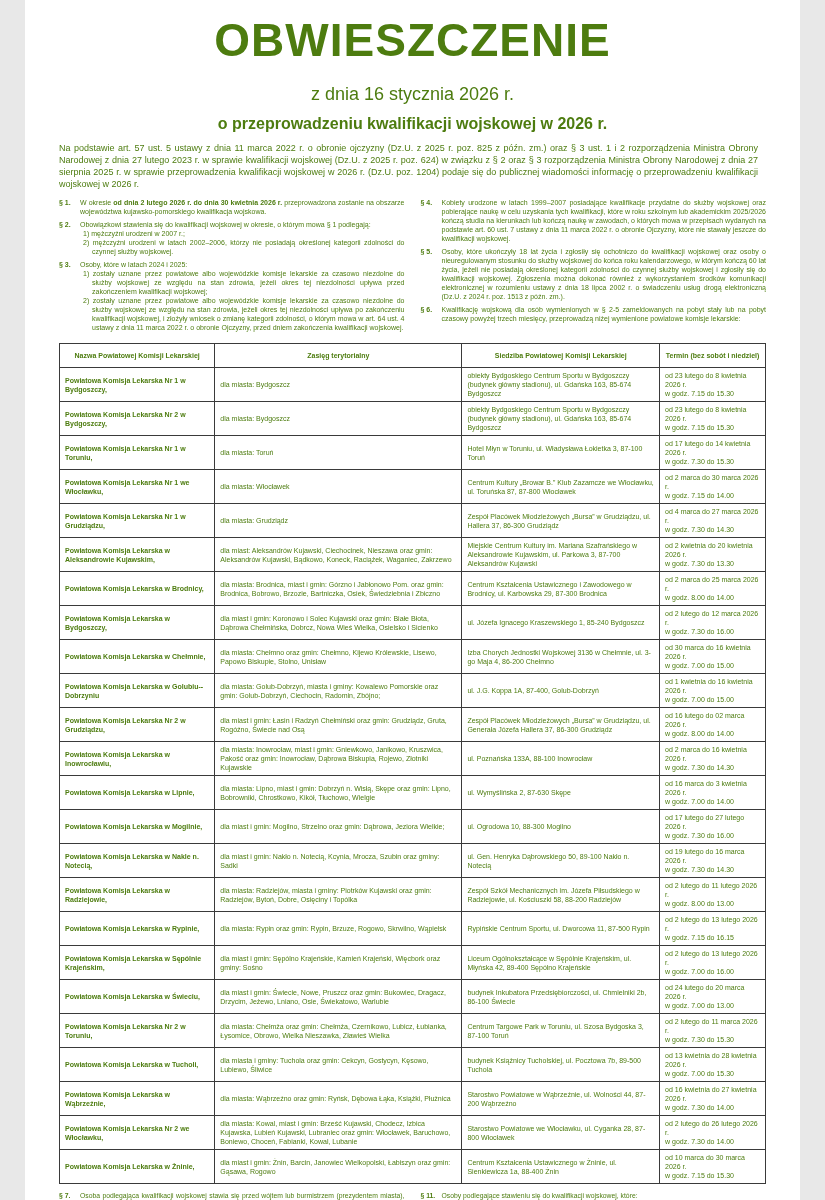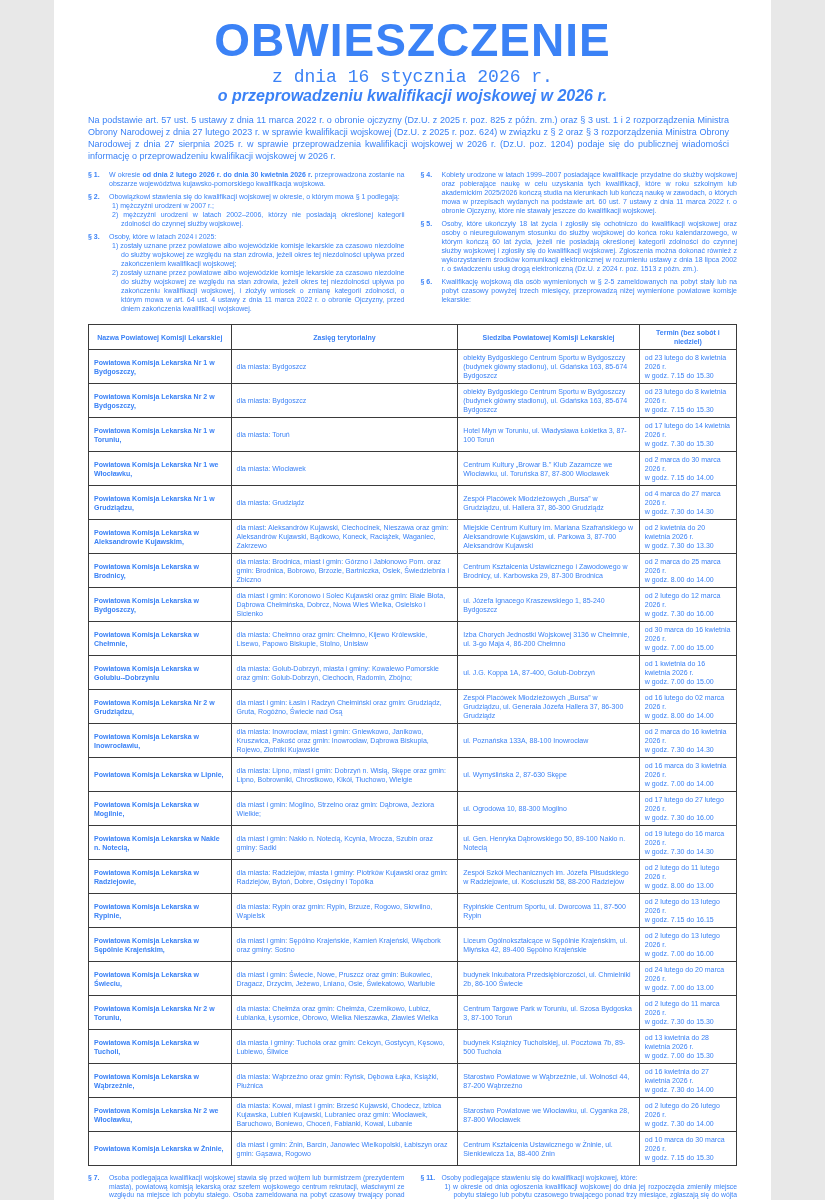--- a/index.html
+++ b/index.html
@@ -1,27 +1,27 @@
 <!DOCTYPE html>
 <html lang="pl"><head>
 <meta charset="utf-8">
 <style>
   * { margin:0; padding:0; box-sizing:border-box; }
   html,body { background:#e8e8e8; }
   .page {
-    width:717px; height:1200px; margin:0 auto; background:#ffffff;
-    font-family:"Liberation Sans", sans-serif; color:#3b82f6;
+    width:775px; height:1200px; margin:0 auto; background:#ffffff;
+    font-family:"Liberation Sans", sans-serif; color:#4d7c0f;
     padding:16px 34px 10px 34px; overflow:hidden;
   }
   
   .hdr { text-align:center; }
   .hdr-title { font-size:46px; font-weight:bold; letter-spacing:1px; line-height:1.05; }
   .hdr-sub   { font-size:21px; font-weight:bold; margin-top:3px; }
-  .hdr-date  { font-size:18px; margin-top:3px;font-family:Liberation Mono, monospace; }
-  .hdr-subject { font-size:16px; font-weight:bold; margin-top:0;font-style:italic; }
+  .hdr-date  { font-size:18px; margin-top:20px; }
+  .hdr-subject { font-size:16px; font-weight:bold; margin-top:10px; }
   
   .intro { font-size:9px; line-height:12px; text-align:justify; margin:9px 8px 8px 0; }
   
   .cols { display:flex; gap:16px; }
   .col  { flex:1; min-width:0; }
   .sec  { display:flex; margin-bottom:4px; font-size:7px; line-height:9px; text-align:justify; }
   .sec-label { flex:none; width:21px; font-weight:bold; }
   .sec-body  { flex:1; min-width:0; }
   .sec-body p { margin:0; }
   .sec-body p.ind1 { padding-left:12px; text-indent:-9px; }

